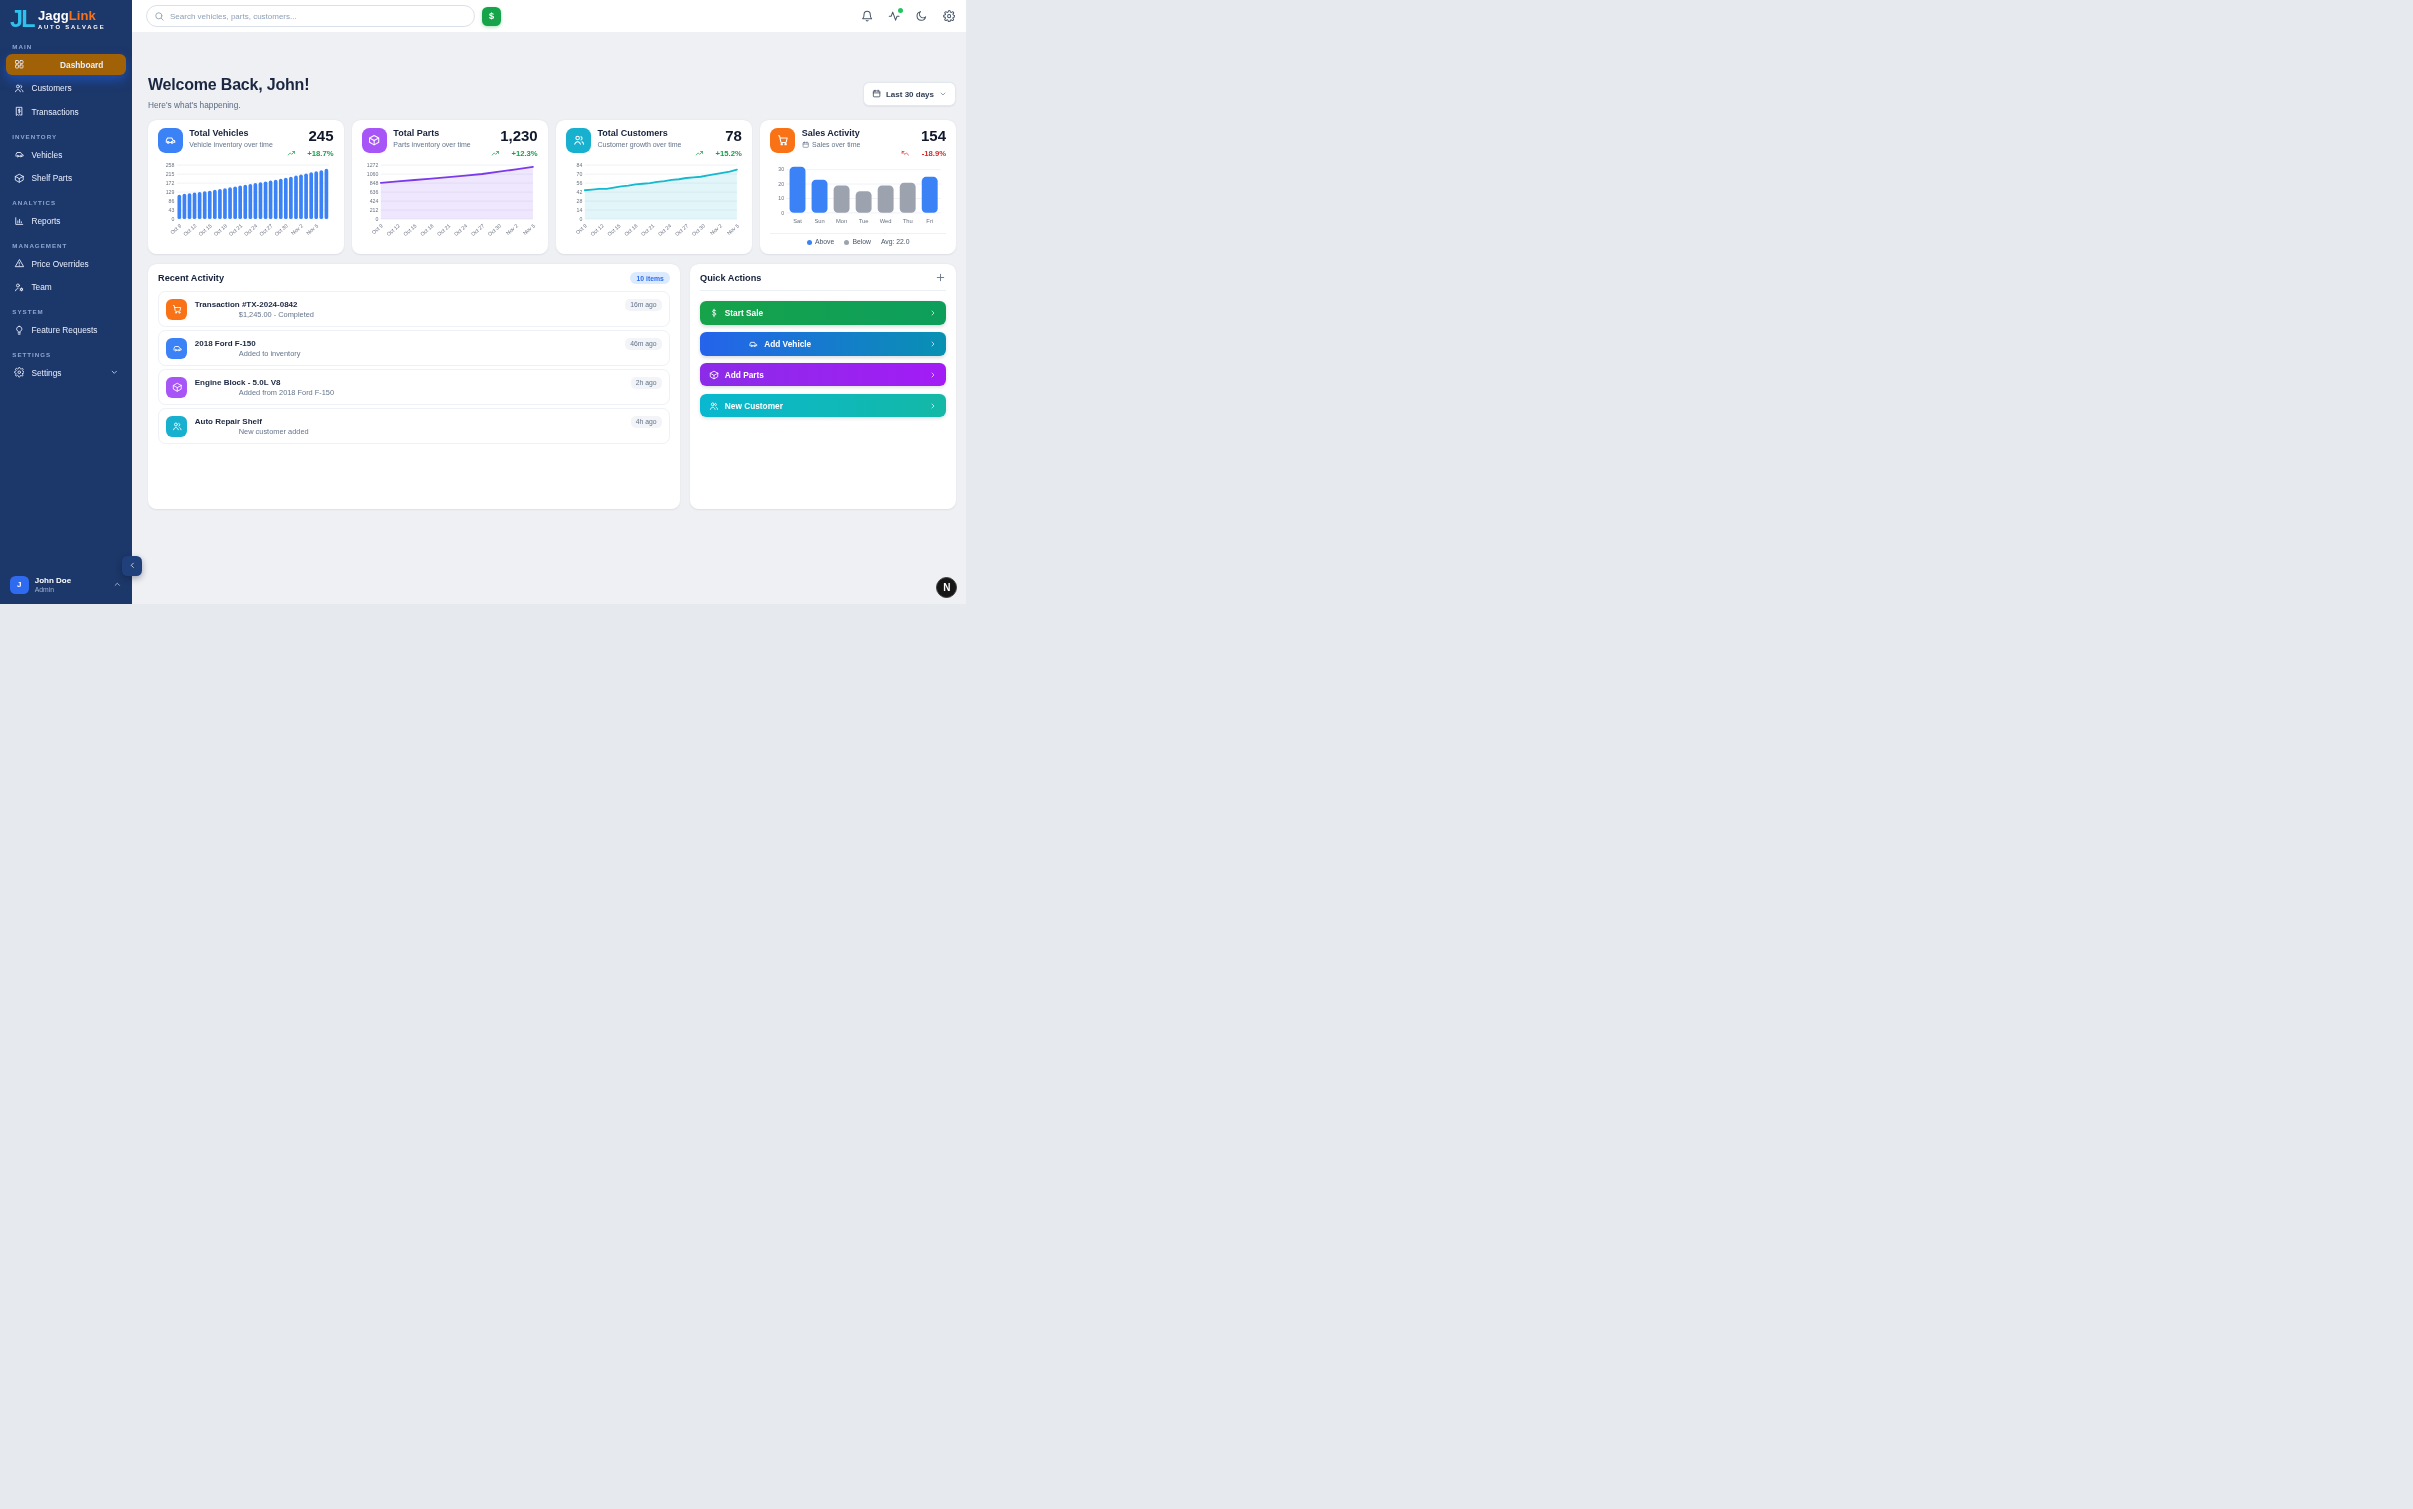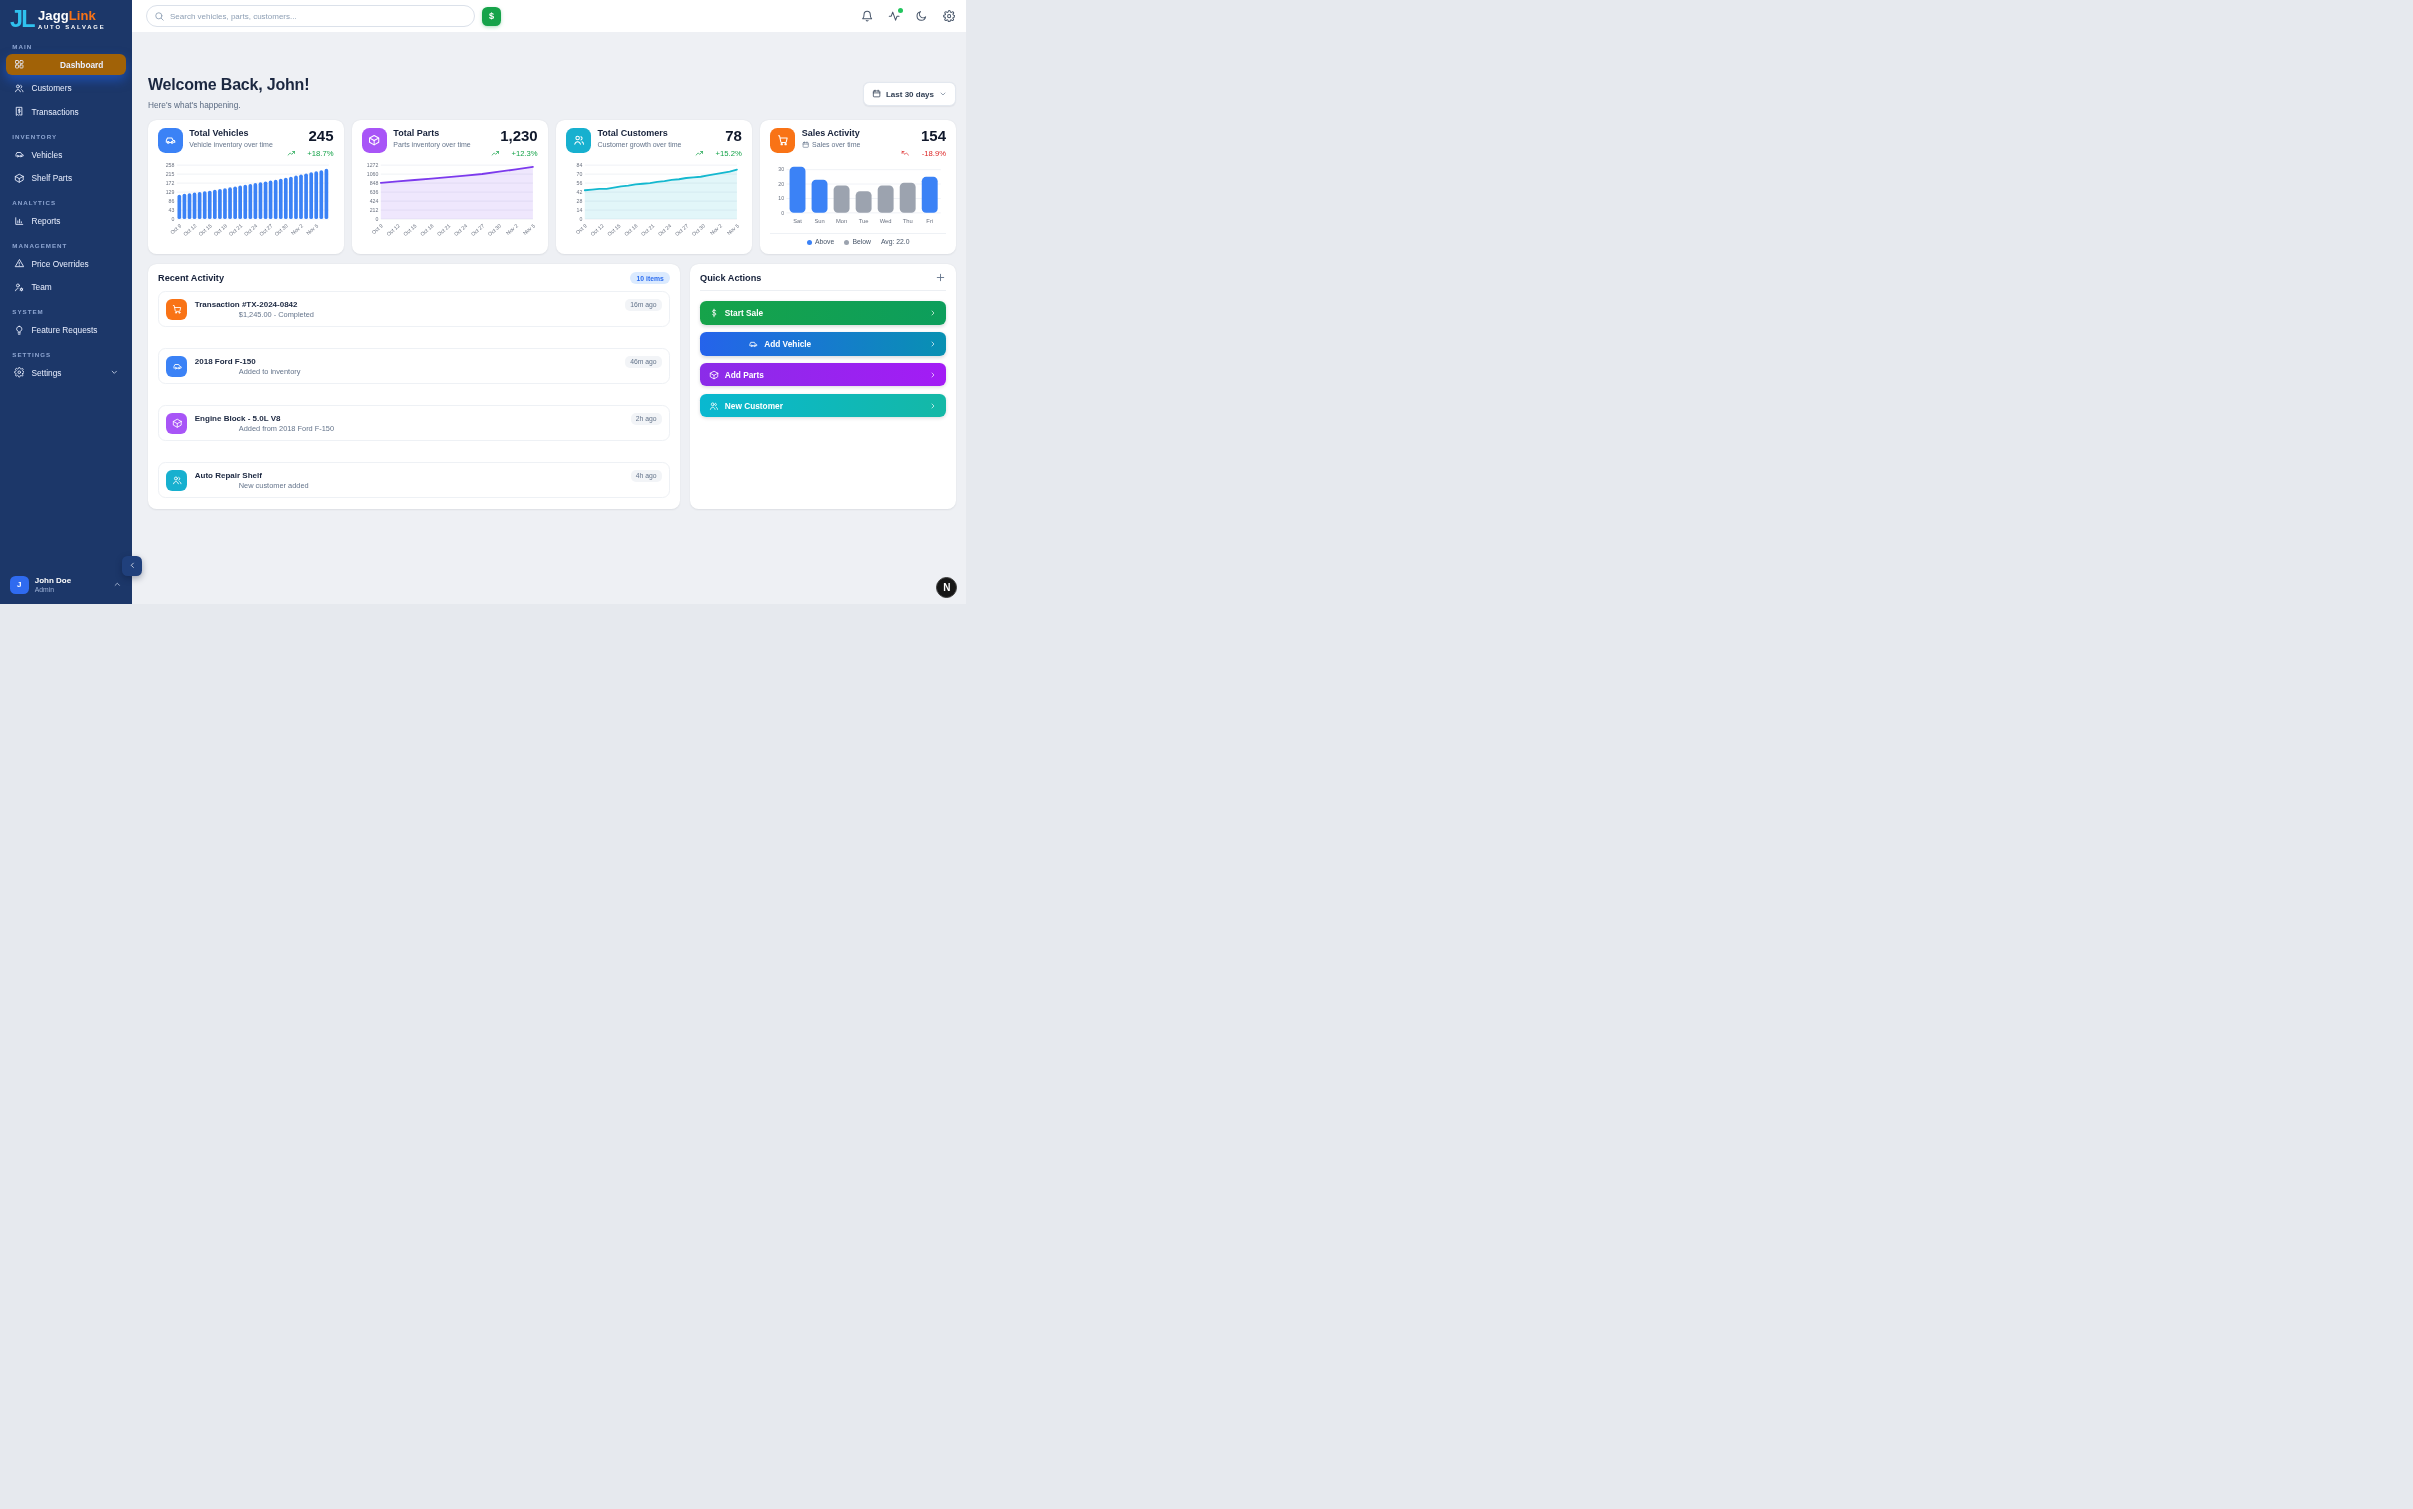--- a/index.html
+++ b/index.html
@@ -56,33 +56,33 @@
   .stats { display:grid; grid-template-columns:repeat(4,1fr); gap:8.6px; margin-top:10px; }
   .card { background:#fff; border-radius:8.6px; padding:8.6px 10px 3.7px; height:134px; box-shadow:0 0.6px 1.8px rgba(16,24,40,.08); overflow:hidden; }
   .card-head { display:flex; gap:6.2px; }
   .icon-box { width:25px; height:25px; border-radius:7.4px; color:#fff; display:flex; align-items:center; justify-content:center; flex-shrink:0; }
   .icon-box svg { width:12.3px; height:12.3px; }
   .card-title { font-size:9px; font-weight:700; color:#16213a; }
   .card-sub { font-size:7px; color:#64748b; margin-top:2.5px; display:flex; align-items:center; gap:3.1px; }
   .card-sub svg { width:7.4px; height:7.4px; }
   .card-right { margin-left:auto; text-align:right; flex-shrink:0; }
   .card-value { font-size:15px; font-weight:800; color:#10182b; line-height:1; }
-  .card-delta { margin-top:5.5px; font-size:7.7px; font-weight:400; display:flex; align-items:center; gap:12px; justify-content:flex-end; }
+  .card-delta { margin-top:5.5px; font-size:7.7px; font-weight:700; display:flex; align-items:center; gap:12px; justify-content:flex-end; }
   .card-delta svg { width:8.6px; height:8.6px; }
   .delta-up { color:#16a34a; } .delta-down { color:#dc2626; }
   .chart { margin-top:1.2px; }
   .sales-legend { display:flex; align-items:center; justify-content:center; gap:10px; border-top:0.6px solid #eef1f5; margin-top:1.2px; padding-top:4.3px; font-size:6.8px; color:#475569; }
   .legend-dot { width:5px; height:5px; border-radius:50%; display:inline-block; margin-right:3.1px; vertical-align:-0.6px; }
 
   .panels { display:grid; grid-template-columns:1fr 266px; gap:10px; margin-top:10px; }
   .panel { background:#fff; border-radius:8.6px; padding:8.6px 10px; height:245px; box-shadow:0 0.6px 1.8px rgba(16,24,40,.08); }
   .panel-head { display:flex; align-items:center; }
   .panel-title { font-size:9.2px; font-weight:700; color:#16213a; }
   .badge { margin-left:auto; background:#dbeafe; color:#2b6cf0; font-size:6.8px; font-weight:700; padding:2.5px 6.2px; border-radius:615px; }
-  .activity-list { margin-top:7.4px; display:flex; flex-direction:column; gap:21px; }
+  .activity-list { margin-top:7.4px; display:flex; flex-direction:column; gap:3px; }
   .activity-item { position:relative; display:flex; gap:7.4px; align-items:center; border:0.6px solid #eef1f5; border-radius:7.4px; padding:7.4px; height:36px; background:#fff; }
   .act-icon { width:21px; height:21px; border-radius:6.2px; color:#fff; display:flex; align-items:center; justify-content:center; flex-shrink:0; }
   .act-icon svg { width:10.5px; height:10.5px; }
   .act-title { font-size:8px; font-weight:700; color:#1b2740; }
   .act-sub { font-size:7.4px; color:#64748b; margin-top:1.8px;padding-left:44px; }
   .act-time { position:absolute; right:7.4px; top:6.2px; background:#f2f4f7; color:#64748b; font-size:6.8px; padding:2.5px 5px; border-radius:5px; }
 
   .qa-head { display:flex; align-items:center; padding-bottom:7.4px; border-bottom:0.6px solid #eceff3; }
   .plus-btn { margin-left:auto; color:#64748b; cursor:pointer; display:flex; }
   .plus-btn svg { width:11px; height:11px; }

